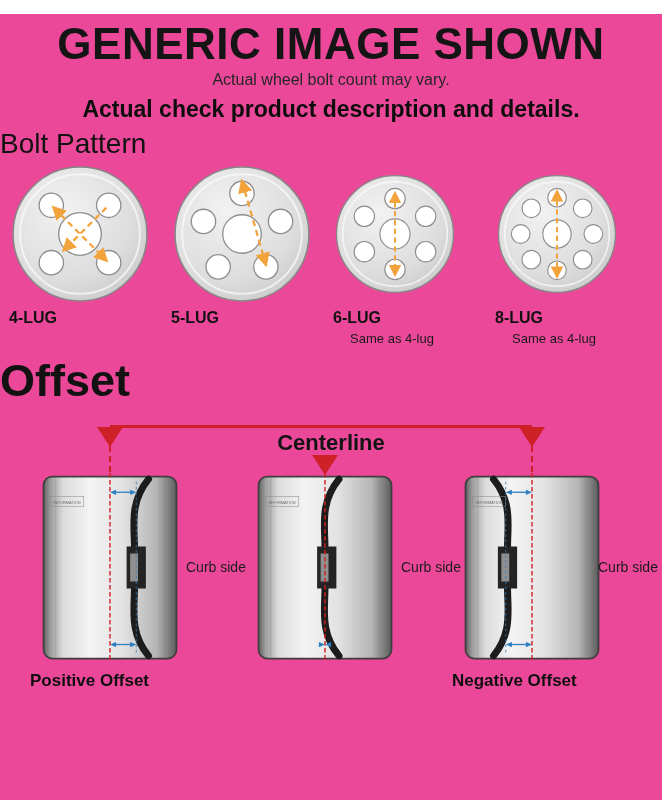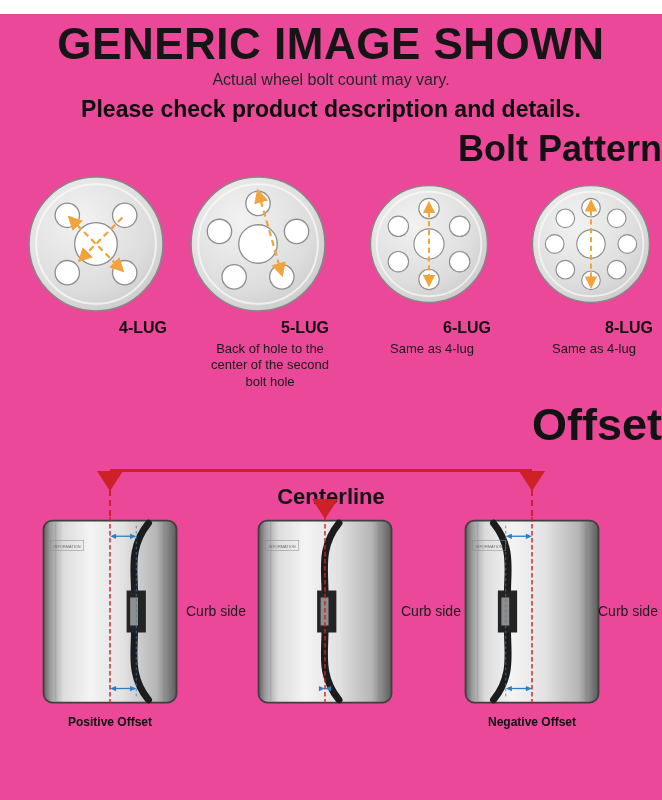--- a/index.html
+++ b/index.html
@@ -7,54 +7,54 @@
   body { font-family:"Liberation Sans", sans-serif; color:#111; }
   .page { width:662px; height:800px; margin:14px auto; background:#ec4899; position:relative; overflow:hidden; }
 
   
   .header { text-align:center; padding-top:6px; }
   .title { font-size:44px; font-weight:800; letter-spacing:0.5px; color:#151515; line-height:1.08; }
   .subtitle { font-size:16px; font-weight:400; color:#262626; margin-top:3px; }
   .note { font-size:23px; font-weight:700; color:#0d0d0d; margin-top:7px; }
 
   
-  .bp-heading { text-align:right; font-size:36px; font-weight:700; margin-top:5px; color:#121212; }
+  .bp-heading { text-align:left; font-size:28px; font-weight:400; margin-top:5px; color:#121212; }
   .bp-row { display:flex; justify-content:center; align-items:flex-start; gap:4px; margin-top:2px; }
-  .bp-fig { width:158px; display:flex; flex-direction:column; align-items:flex-end; }
+  .bp-fig { width:158px; display:flex; flex-direction:column; align-items:flex-start; }
   .bp-circle { height:144px; display:flex; align-items:center; justify-content:center; }
   .bp-label { font-size:16px; font-weight:700; margin-top:3px; }
   .bp-desc { font-size:13px; line-height:1.3; text-align:center; margin-top:4px; width:118px; color:#1a1a1a; }
 
   
-  .offset-heading { text-align:right; font-size:45px; font-weight:800; margin-top:8px; color:#121212; }
+  .offset-heading { text-align:left; font-size:45px; font-weight:800; margin-top:8px; color:#121212; }
   .offset-diagram { position:relative; height:292px; margin-top:2px; }
   .cl-line { position:absolute; top:16px; left:110px; width:422px; height:3px; background:#CE2027; }
-  .cl-label { position:absolute; top:31px; left:0; right:0; text-align:center; font-size:22px; font-weight:600; color:#141414; }
+  .cl-label { position:absolute; top:21px; left:0; right:0; text-align:center; font-size:22px; font-weight:600; color:#141414; }
   .tri { position:absolute; width:0; height:0; border-left:13px solid transparent; border-right:13px solid transparent; border-top:20px solid #CE2027; }
   .tri-left { left:97px; top:18px; }
   .tri-mid { left:312px; top:46px; }
   .tri-right { left:519px; top:18px; }
   .cl-drop { position:absolute; width:0; border-left:2px dashed #CE2027; height:26px; top:37px; }
   .drop-left { left:109px; } .drop-right { left:531px; }
   .xsec { position:absolute; top:62px; }
   .xsec-1 { left:40px; } .xsec-2 { left:255px; } .xsec-3 { left:462px; }
   .curb { position:absolute; top:150px; font-size:14px; color:#1c1c1c;text-align:center; }
   .curb-1 { left:186px; } .curb-2 { left:401px; } .curb-3 { left:598px; }
-  .offset-label { position:absolute; top:262px; width:160px; text-align:center; font-size:12px; font-weight:700; color:#0f0f0f; }
+  .offset-label { position:absolute; top:262px; width:160px; text-align:left; font-size:17px; font-weight:700; color:#0f0f0f; }
   .olabel-1 { left:30px; } .olabel-2 { left:245px; } .olabel-3 { left:452px; }
 </style>
 </head>
 <body>
 
 <div class="page">
 
   <div class="header">
     <div class="title">GENERIC IMAGE SHOWN</div>
     <div class="subtitle">Actual wheel bolt count may vary.</div>
-    <div class="note">Please check product description and details.</div>
+    <div class="note">Actual check product description and details.</div>
   </div>
 
   <div class="bp-heading">Bolt Pattern</div>
 
   <div class="bp-row">
 
     <div class="bp-fig">
       <div class="bp-circle">
         <svg width="142" height="142" viewBox="0 0 140 140">
           <defs>
@@ -101,21 +101,20 @@
           <circle cx="70" cy="70" r="19" fill="#ffffff" stroke="#8e8e8e" stroke-width="1.3"></circle>
           <circle cx="70" cy="30" r="12" fill="#ffffff" stroke="#8e8e8e" stroke-width="1.3"></circle>
           <circle cx="108" cy="57.6" r="12" fill="#ffffff" stroke="#8e8e8e" stroke-width="1.3"></circle>
           <circle cx="93.5" cy="102.4" r="12" fill="#ffffff" stroke="#8e8e8e" stroke-width="1.3"></circle>
           <circle cx="46.5" cy="102.4" r="12" fill="#ffffff" stroke="#8e8e8e" stroke-width="1.3"></circle>
           <circle cx="32" cy="57.6" r="12" fill="#ffffff" stroke="#8e8e8e" stroke-width="1.3"></circle>
           <line x1="70" y1="18" x2="93.5" y2="100" stroke="#F2A33C" stroke-width="2.2" stroke-dasharray="6 4" marker-start="url(#ma5)" marker-end="url(#ma5)"></line>
         </svg>
       </div>
       <div class="bp-label">5-LUG</div>
-      <div class="bp-desc">Back of hole to the center of the second bolt hole</div>
     </div>
 
     <div class="bp-fig">
       <div class="bp-circle">
         <svg width="124" height="124" viewBox="0 0 140 140">
           <defs>
             <radialGradient id="g6" cx="0.38" cy="0.32" r="0.95">
               <stop offset="0" stop-color="#f2f2f2"></stop>
                 <stop offset="0.55" stop-color="#dddddd"></stop>
               <stop offset="0.85" stop-color="#c6c6c6"></stop>

